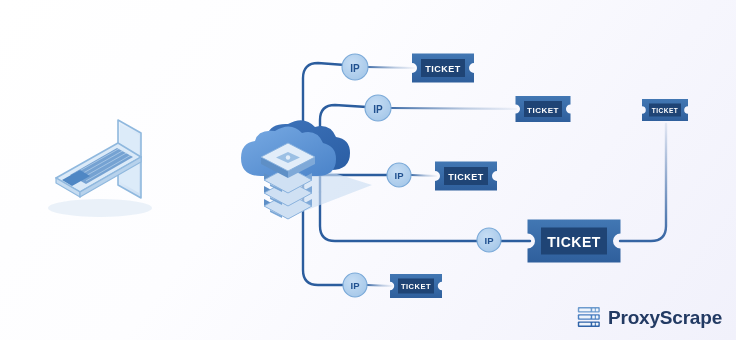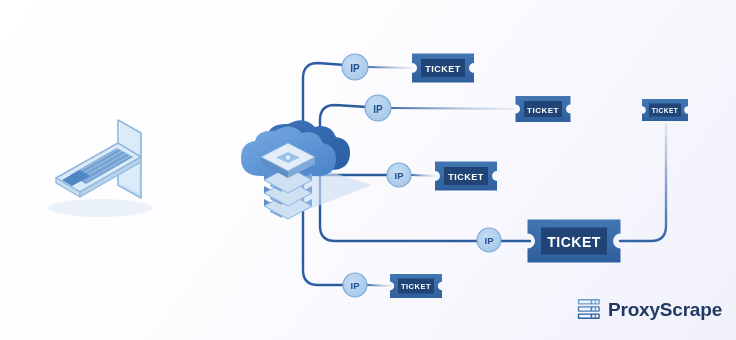--- a/index.html
+++ b/index.html
@@ -29,21 +29,21 @@
   }
   .lbl-ticket {
     font-family: "Liberation Sans", sans-serif;
     font-weight: bold;
     fill: #ffffff;
     letter-spacing: 0.5px;
   }
   #brand {
     position: absolute;
     right: 14px;
-    bottom: 20px;
+    bottom: 12px;
     display: flex;
     align-items: center;
     gap: 7px;
   }
   #brand-text {
     font-family: "Liberation Sans", sans-serif;
     font-size: 19px;
     font-weight: bold;
     color: #223a63;
     letter-spacing: -0.2px;

